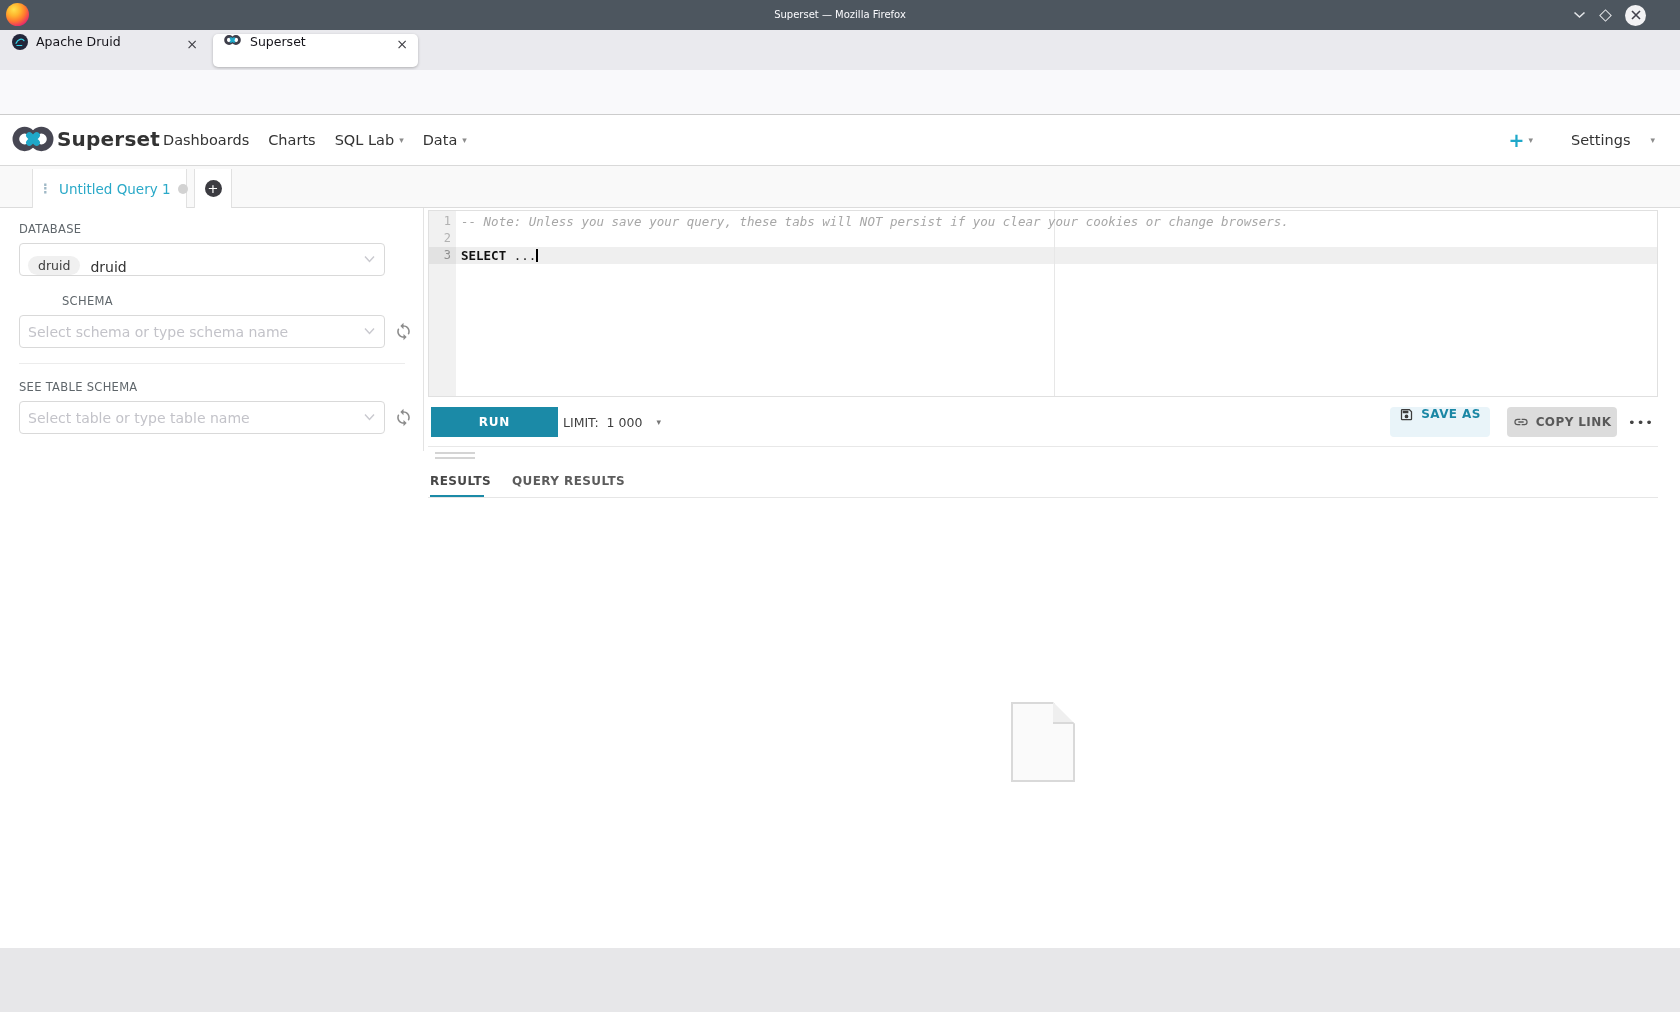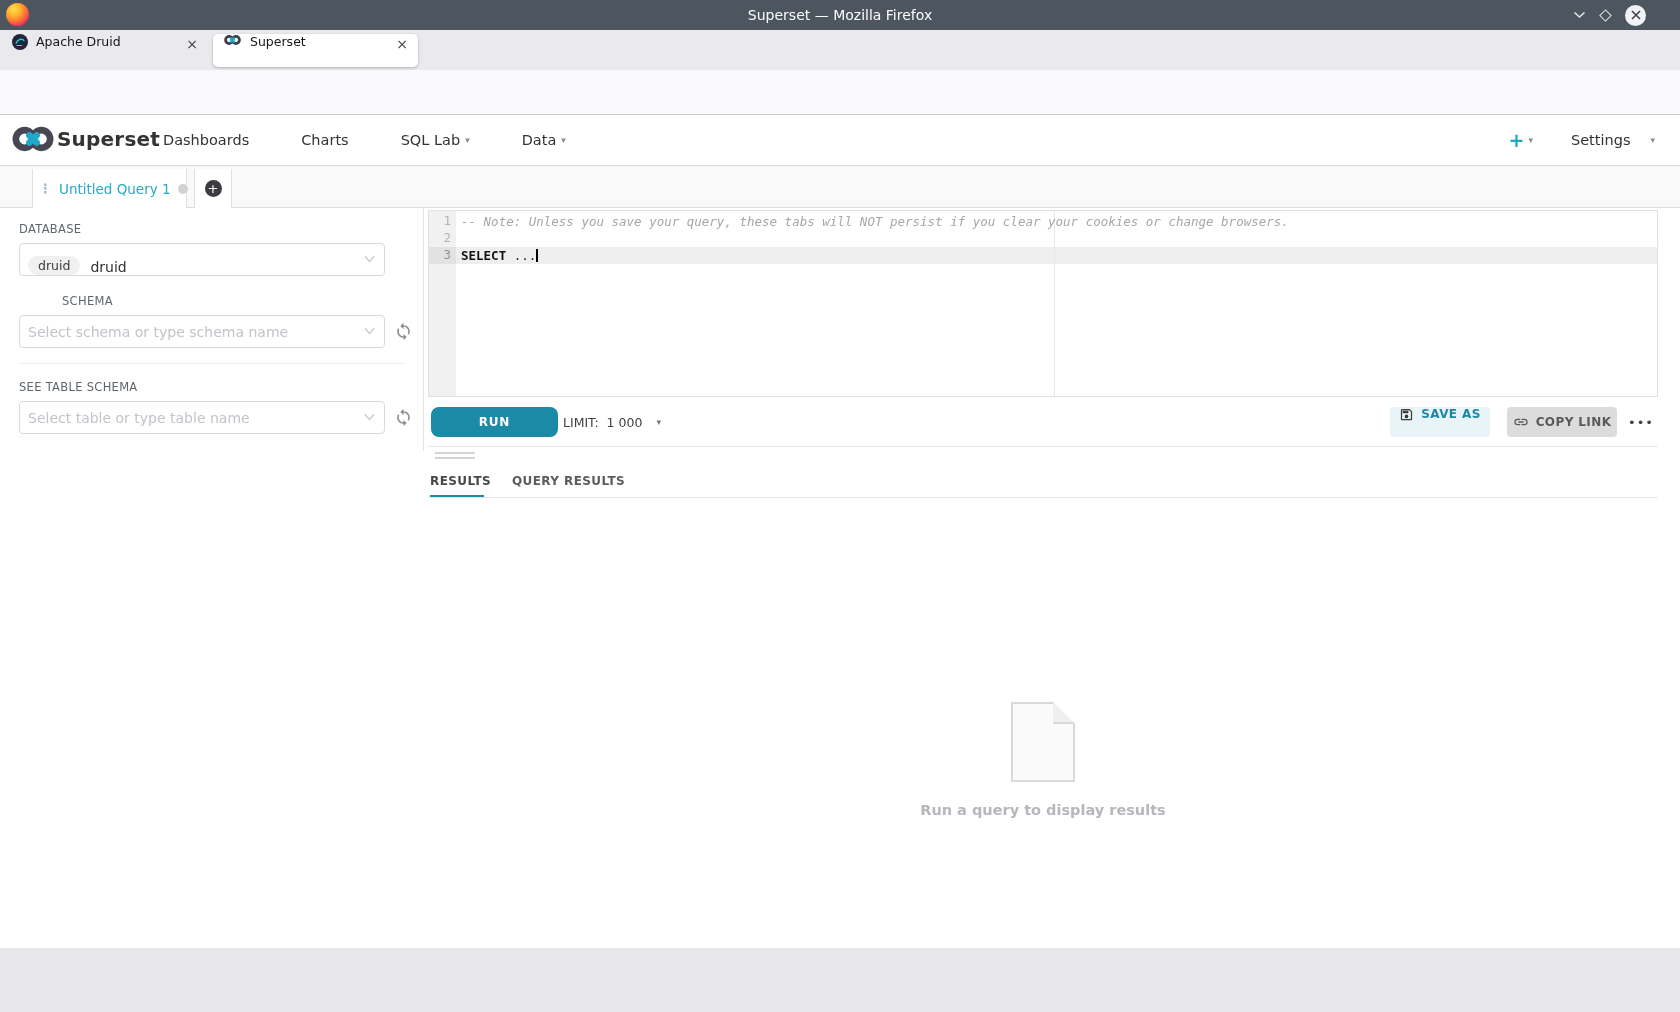--- a/index.html
+++ b/index.html
@@ -6,21 +6,21 @@
   html,body { width:1680px; height:1012px; }
   body { position:relative; background:#fff; overflow:hidden;
          font-family:"DejaVu Sans","Liberation Sans",sans-serif; color:#333; }
 
   
   .titlebar { position:absolute; left:0; top:0; width:1680px; height:30px; background:#4d565f; }
   .fx-logo { position:absolute; left:6px; top:3px; width:23px; height:23px; border-radius:50%;
              background:radial-gradient(circle at 34% 28%, #ffe14d 0%, #ffb52e 28%, #ff7a2e 52%, #f families0 0%, #e8246c 78%, #b5007f 100%); }
   .fx-logo { background:radial-gradient(circle at 34% 28%, #ffe14d 0%, #ffb52e 28%, #ff7a2e 52%, #e8246c 80%, #b5007f 100%); }
   .win-title { position:absolute; left:0; right:0; top:0; height:17px; line-height:30px;
-               text-align:center; color:#fbfbfe; font-size:14px; }
+               text-align:center; color:#fbfbfe; font-size:10px; }
   .win-controls { position:absolute; right:34px; top:0; height:30px; display:flex; align-items:center; gap:15px; }
   .wc-diamond { width:9px; height:9px; border:1.5px solid #e3e5e8; transform:rotate(45deg); display:inline-block; }
   .wc-close { width:21px; height:21px; border-radius:50%; background:#f2f2f4; display:flex; align-items:center; justify-content:center; }
 
   .tabbar { position:absolute; left:0; top:30px; width:1680px; height:40px; background:#eaeaee; }
   .fx-tab { position:absolute; top:4px; height:33px; border-radius:5px; display:flex; font-size:12.5px; color:#15141a; }
   .fx-tab .tlabel { flex:1; overflow:hidden; white-space:nowrap; }
   .fx-tab-close { width:20px; height:20px; display:flex; align-items:center; justify-content:center;
                   font-size:14px; color:#3f3f45; border-radius:3px; }
   .fx-tab.inactive { left:2px; width:206px; padding:0 6px 0 10px; }
@@ -42,21 +42,21 @@
   .ext-icons { position:absolute; right:40px; top:72px; height:38px; display:flex; align-items:center; gap:13px; }
   .ext-icons > span { display:flex; align-items:center; justify-content:center; width:22px; height:22px; }
   .mask-circle { width:18px; height:18px; border-radius:50%; background:radial-gradient(circle at 35% 30%, #c9c9cf, #8c8c94); position:relative; }
   .mask-circle i { position:absolute; right:-2px; bottom:-1px; width:7px; height:7px; border-radius:2px; background:#d7263d; }
   .cookie-icon svg { display:block; }
 
   
   .ss-nav { position:absolute; left:0; top:115px; width:1680px; height:51px; background:#fff; border-bottom:1px solid #d9d9d9; }
   .ss-logo { position:absolute; left:10px; top:9px; }
   .ss-brand { position:absolute; left:57px; top:12px; font-size:20px; font-weight:bold; color:#333; letter-spacing:.2px; }
-  .ss-links { position:absolute; left:163px; top:0; height:50px; display:flex; align-items:center; gap:52px; font-size:14.5px; color:#333; }
+  .ss-links { position:absolute; left:163px; top:0; height:50px; display:flex; align-items:center; gap:19px; font-size:14.5px; color:#333; }
   .ss-link { display:flex; align-items:center; gap:5px; }
   .caret { font-size:9px; color:#8c8c8c; }
   .ss-right { position:absolute; right:25px; top:0; height:50px; display:flex; align-items:center; gap:38px; }
   .plus-teal { font-size:19px; font-weight:bold; color:#1fa8c9; display:flex; align-items:center; gap:4px; }
   .settings { font-size:14.5px; color:#333; display:flex; align-items:center; gap:20px; }
 
   
   .qstrip { position:absolute; left:0; top:166px; width:1680px; height:42px; background:#f9f9f9; border-bottom:1px solid #dcdcdc; }
   .qtab { position:absolute; top:3px; height:39px; background:#fff; border:1px solid #e1e1e1; border-top:none; border-bottom:none;
           display:flex; align-items:center; }
@@ -92,21 +92,21 @@
   .print-margin { position:absolute; left:625px; top:0; bottom:0; width:1px; background:#e7e7e7; }
   .ed-line { position:absolute; left:27px; right:0; height:17px; line-height:17px; padding-left:5px;
              font-size:12.5px; white-space:pre; }
   .ed-comment { color:#a7a7a7; font-style:italic; }
   .kw { font-weight:bold; color:#111; }
   .code-rest { color:#1f1f1f; }
   .cursor { display:inline-block; width:2px; height:13px; background:#000; vertical-align:-2px; }
 
   
   .ed-toolbar { position:absolute; left:428px; top:397px; width:1230px; height:50px; background:#fff; border-bottom:1px solid #e8e8e8; }
-  .run-btn { position:absolute; left:3px; top:10px; width:127px; height:30px; background:#1b8aa7; border-radius:8px;
+  .run-btn { position:absolute; left:3px; top:10px; width:127px; height:30px; background:#1b8aa7; border-radius:0;
              color:#fff; font-size:12px; font-weight:bold; letter-spacing:.8px; display:flex; align-items:center; justify-content:center; }
   .limit { position:absolute; left:135px; top:0; height:50px; display:flex; align-items:center; gap:6px;
            font-size:12.5px; color:#3f3f3f; }
   .limit .lv { margin-left:2px; }
   .limit .caret { margin-left:8px; color:#777; }
   .saveas-btn { position:absolute; left:962px; top:10px; width:100px; height:30px; background:#e9f4f9; border-radius:4px;
                 display:flex; align-items:flex-start; justify-content:center; gap:7px;
                 color:#1a87a5; font-size:12px; font-weight:bold; letter-spacing:.4px; }
   .copylink-btn { position:absolute; left:1079px; top:10px; width:110px; height:30px; background:#dcdcdc; border-radius:4px;
                 display:flex; align-items:center; justify-content:center; gap:7px;
@@ -391,16 +391,15 @@
   <span class="stab results">RESULTS</span>
   <span class="stab history">QUERY RESULTS</span>
   <span class="stab-underline"></span>
 </div>
 
 <div class="empty-state">
   <div class="page-icon">
     <div class="page-body"></div>
     <div class="page-fold"></div>
   </div>
-  <div class="empty-msg">Run a query to display results</div>
 </div>
 
 <div class="bottom-band"></div>
 
 </body></html>

